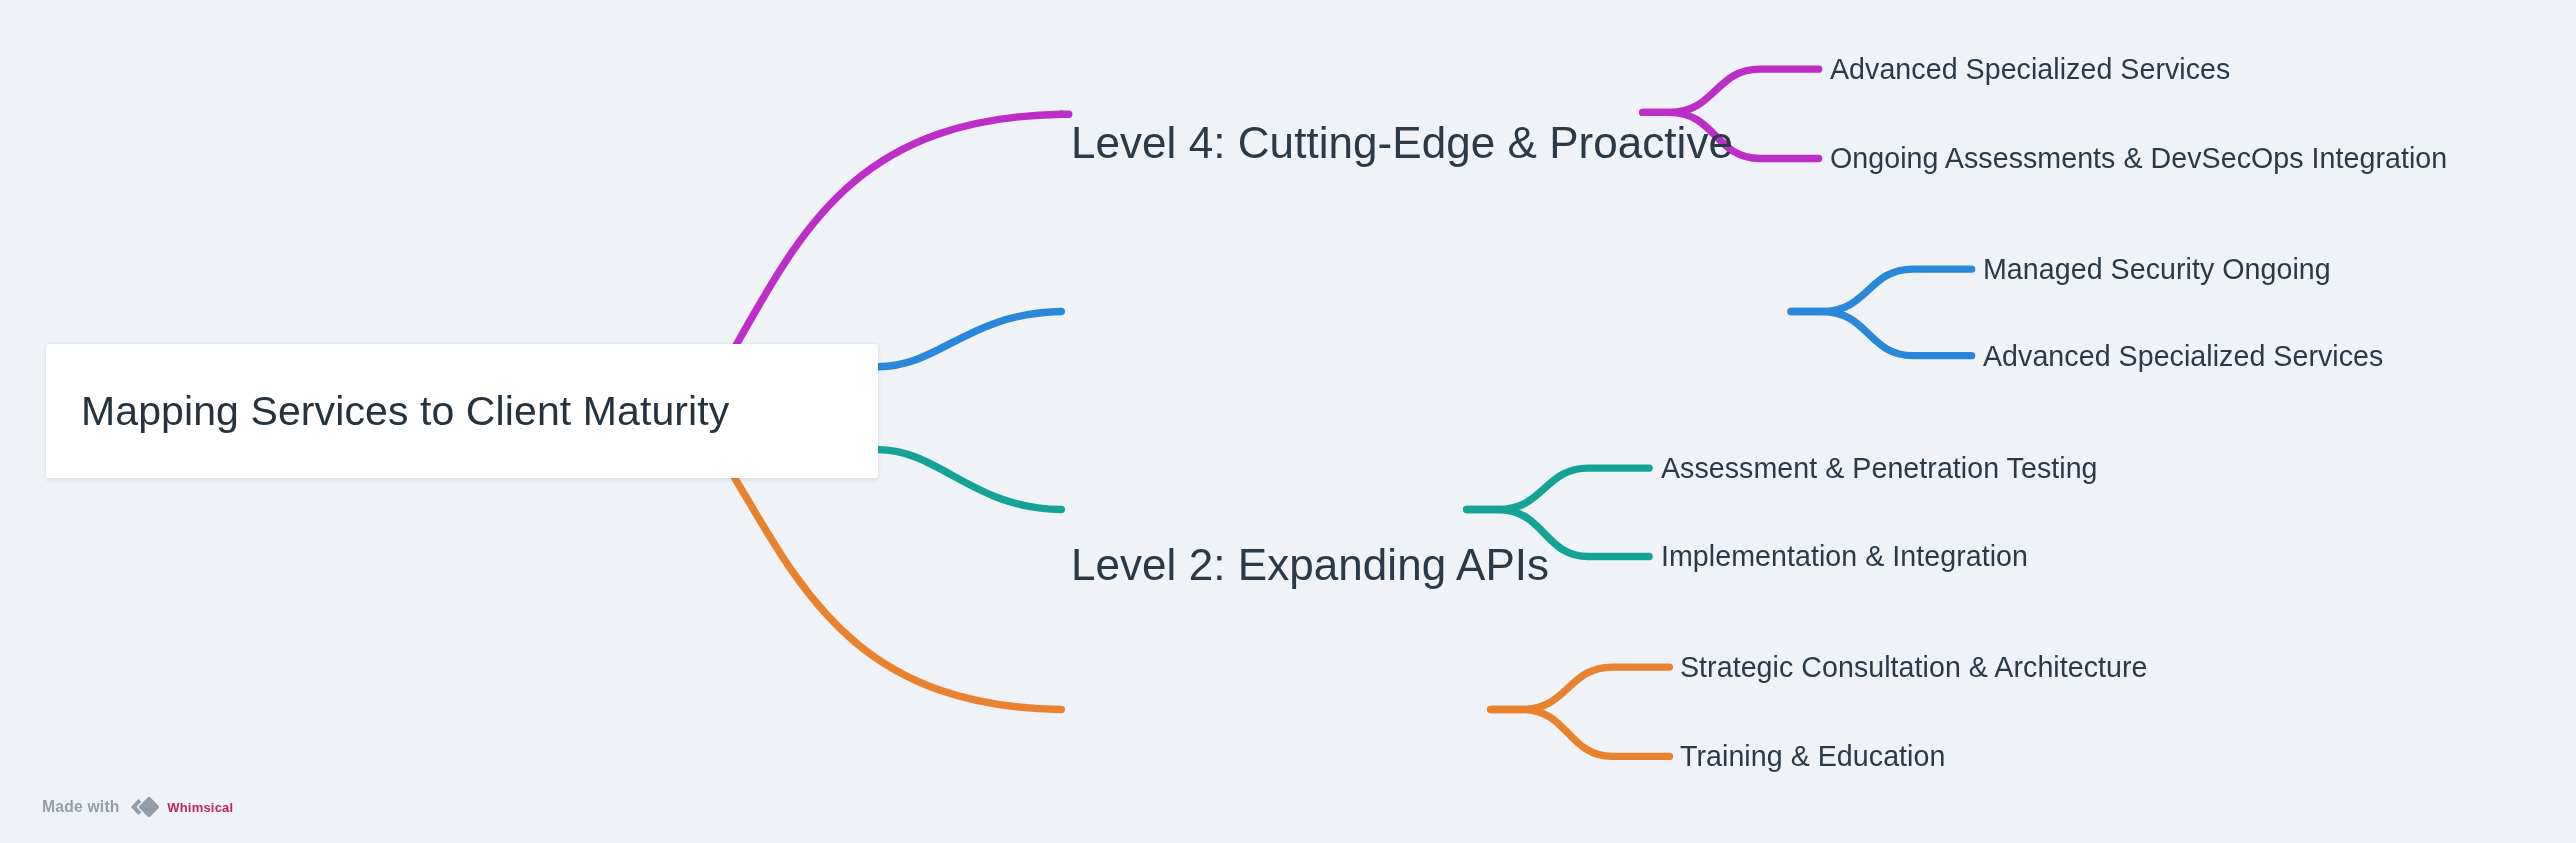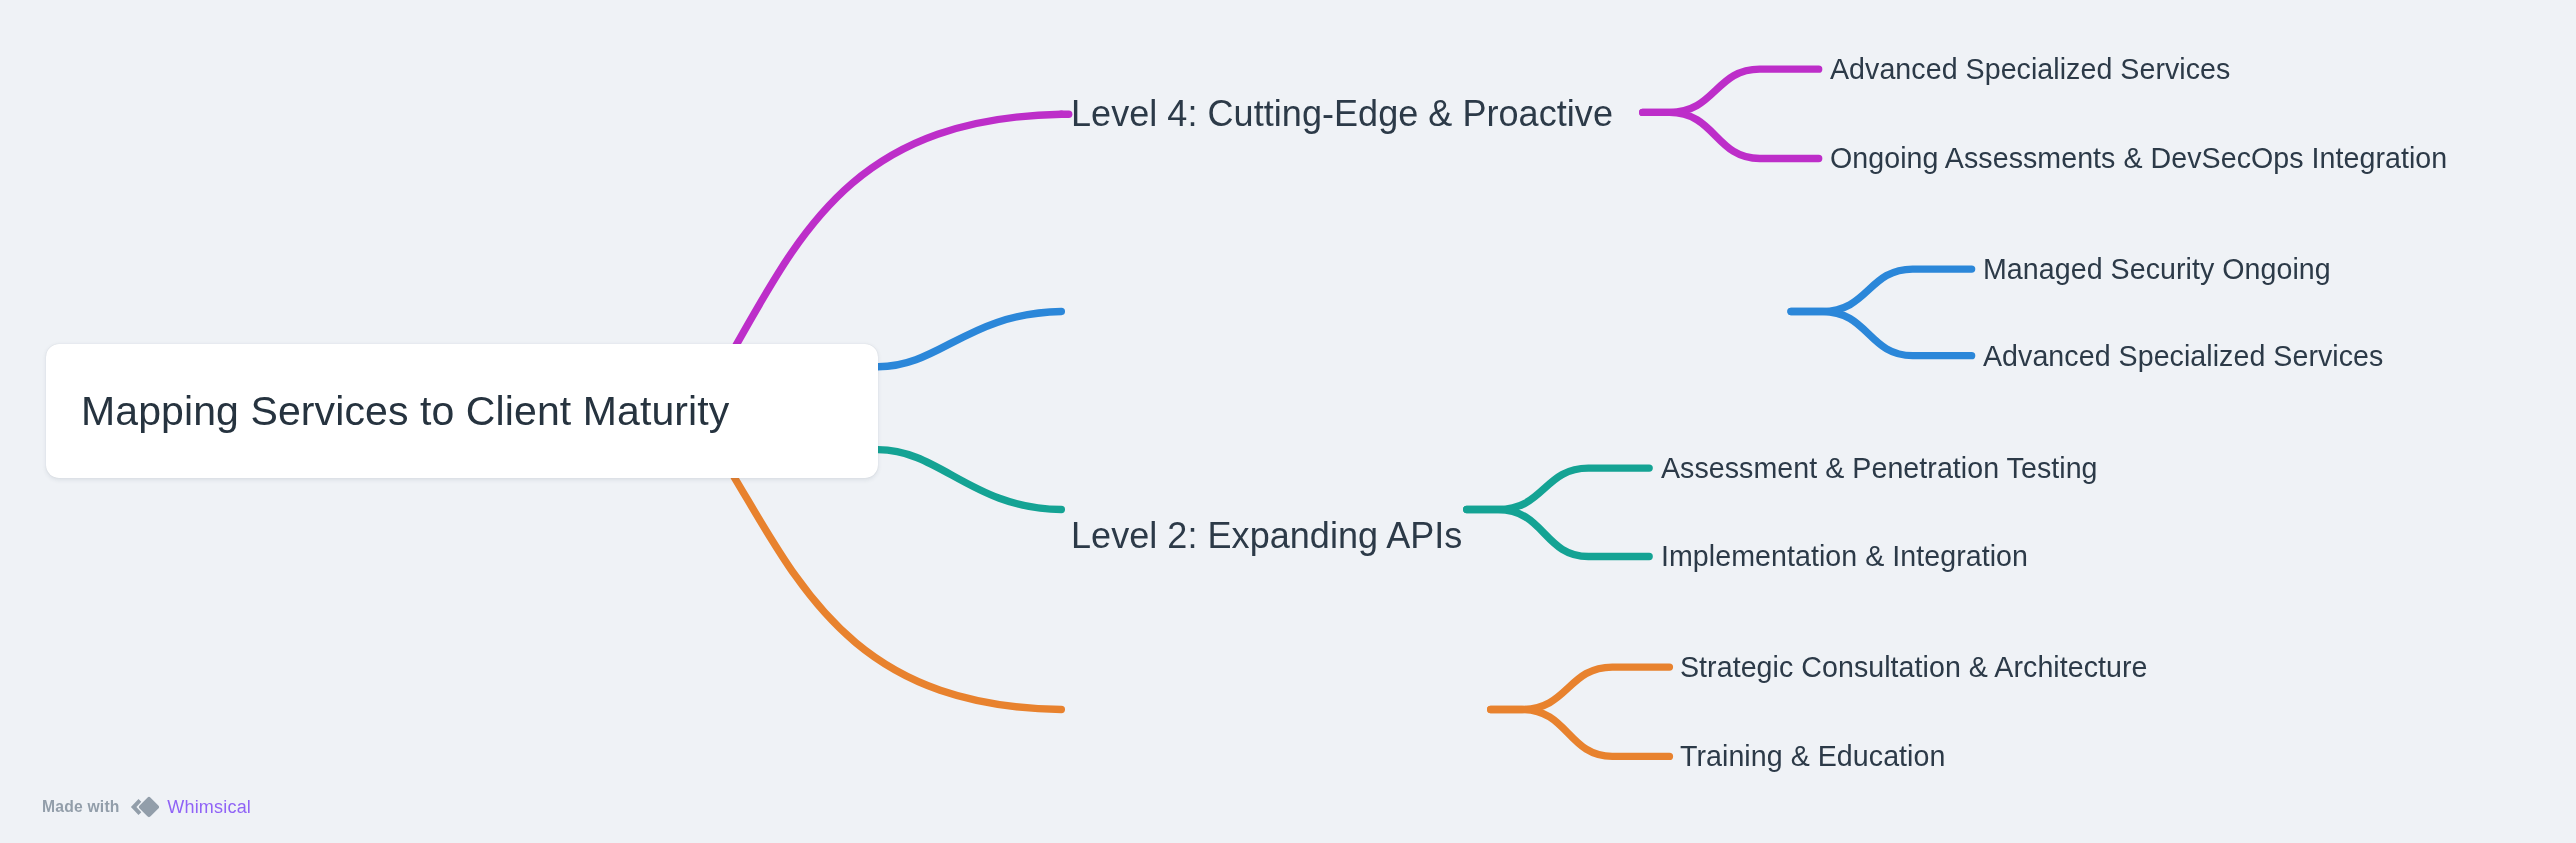--- a/index.html
+++ b/index.html
@@ -23,42 +23,43 @@
     height: 844px;
     pointer-events: none;
   }
   .root-card {
     position: absolute;
     left: 46px;
     top: 344px;
     width: 832px;
     height: 134px;
     background: #ffffff;
-    border-radius: 13px;
+    border-radius: 2px;
     box-shadow: 0 1.8px 4.6px rgba(40,55,75,0.10), 0 0 0.9px rgba(40,55,75,0.18);
     display: flex;
     align-items: center;
     box-sizing: border-box;
     padding-left: 35px;
   }
   .root-label {
     font-size: 41px;
     color: #26333f;
     letter-spacing: 0.1px;
     white-space: nowrap;
   }
   .node-label {
     position: absolute;
     white-space: nowrap;
     color: #2c3a48;
     transform: translateY(-50%);
   }
   .branch-label {
-    font-size: 36px;
+    font-size: 44px;
     letter-spacing: 0.05px;
+    margin-top: 29px;
   }
   .leaf-label {
     font-size: 28.6px;
     letter-spacing: 0.05px;
   }
   .watermark {
     position: absolute;
     left: 42px;
     top: 796px;
     display: flex;
@@ -66,23 +67,23 @@
     gap: 8.3px;
     opacity: 0.95;
   }
   .watermark-text {
     font-size: 15.7px;
     font-weight: bold;
     color: #8e9aa6;
     letter-spacing: 0.2px;
   }
   .watermark-brand {
-    font-size: 18px;
-    font-weight: normal;
-    color: #8b5cf6;
+    font-size: 13px;
+    font-weight: bold;
+    color: #be185d;
     letter-spacing: 0.2px;
   }
   .watermark-logo {
     display: block;
   }
 </style>
 </head>
 <body>
 
 <div id="canvas">

